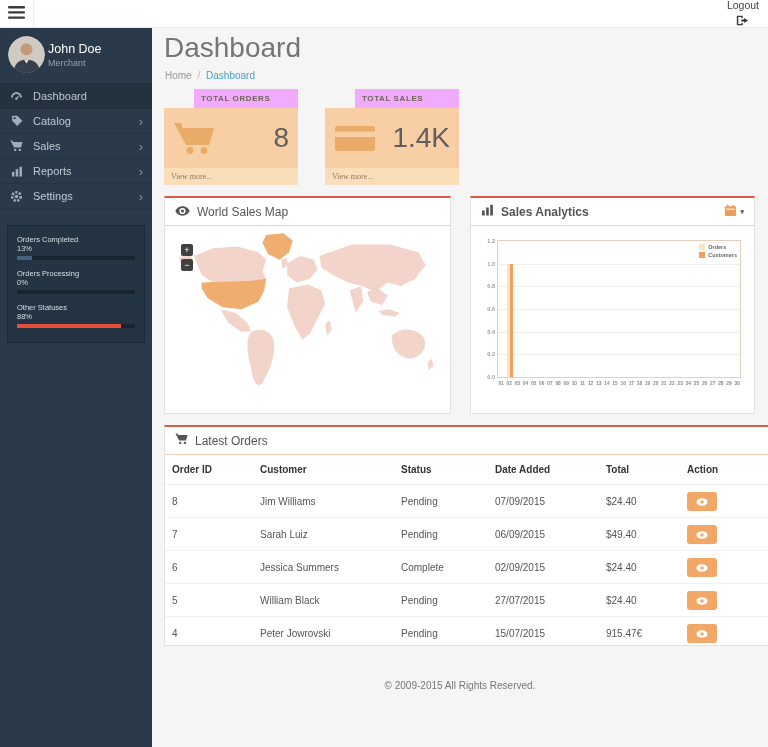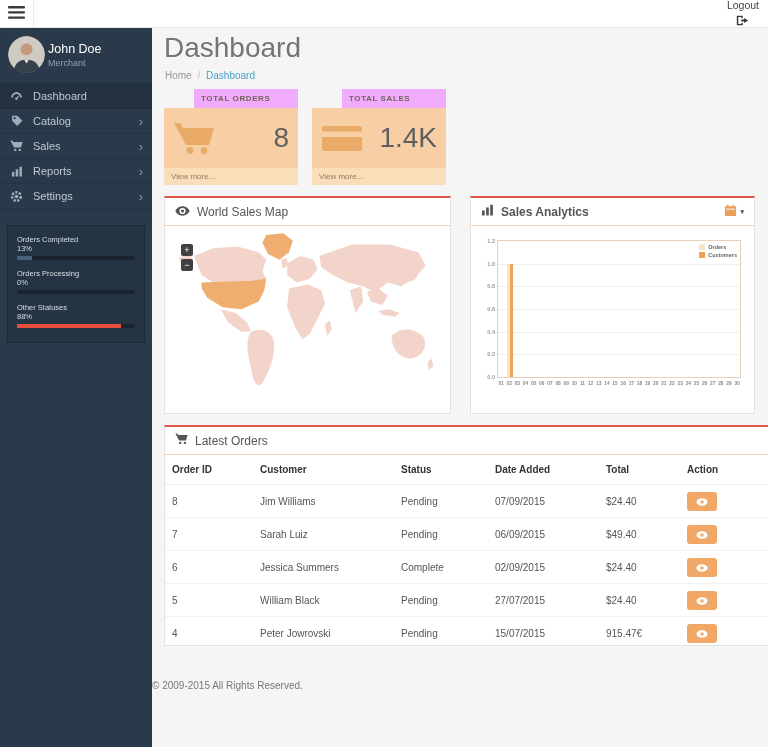--- a/index.html
+++ b/index.html
@@ -35,29 +35,29 @@
   
   .main { position:absolute; top:28px; left:152px; width:616px; height:719px; background:#f5f5f5; }
   .page-title { position:absolute; left:12px; top:4px; font-size:28px; color:#757575; font-weight:400; }
   .breadcrumb { position:absolute; left:13px; top:42px; font-size:10px; }
   .bc-home { color:#999; cursor:pointer; }
   .bc-sep { color:#bbb; margin:0 3px; }
   .bc-current { color:#4aa0c6; cursor:pointer; }
 
   
   .tile { position:absolute; top:61px; width:134px; height:96px; }
-  .tile-orders { left:12px; } .tile-sales { left:160px; }
+  .tile-orders { left:12px; } .tile-sales { left:173px; }
   .tile-header { height:19px; background:#f0abfc; font-size:8px; font-weight:bold; color:#72655a;
                  letter-spacing:.6px; padding:0 7px; display:flex; align-items:center;margin-left:30px; }
   .tile-body { height:60px; background:#f8cea5; display:flex; align-items:center;
                justify-content:space-between; padding:0 9px; }
   .tile-value { font-size:28px; color:#5f5f5f; }
   .tile-icon { display:flex; }
   .tile-footer { height:17px; background:#fadeb9; font-size:8px; color:#8d7c62;
-                 display:flex; align-items:center; padding:0 7px; cursor:pointer; }
+                 display:flex; align-items:center; padding:0 7px; cursor:pointer;font-family:Liberation Serif, serif; }
 
   
   .panel { position:absolute; background:#fff; border:1px solid #e2e2e2; border-top:2px solid #dc5946; }
   .panel-map { left:12px; top:168px; width:287px; height:218px; }
   .panel-analytics { left:318px; top:168px; width:285px; height:218px;font-weight:bold; }
   .panel-orders { left:12px; top:397px; width:709px; height:221px; overflow:hidden; }
   .panel-header { height:28px; display:flex; align-items:center; gap:7px; padding:0 10px;
                   font-size:12px; color:#555; border-bottom:1px solid #f2d0b6; }
   .panel-title { color:#555; }
   .panel-body { position:relative; height:calc(100% - 31px); }
@@ -89,21 +89,21 @@
   .orders-table th:first-child, .orders-table td:first-child { padding-left:7px; }
   .orders-table th:nth-child(1){width:89px;} .orders-table th:nth-child(2){width:141px;}
   .orders-table th:nth-child(3){width:94px;} .orders-table th:nth-child(4){width:111px;}
   .orders-table th:nth-child(5){width:81px;}
   .orders-table td { font-size:10px; color:#555; padding:0 6px; height:33px;
                      border-bottom:1px solid #f1f1f1; }
   .orders-table tr:last-child td { border-bottom:none; }
   .eye-btn { width:30px; height:19px; background:#f1a766; border:none; border-radius:3px;
              display:flex; align-items:center; justify-content:center; cursor:pointer; padding:0; }
 
-  .copyright { position:absolute; top:652px; left:0; width:100%; 
+  .copyright { position:absolute; top:652px; left:0; width:100%; text-align:center;
                font-size:10px; color:#777; }
 </style>
 </head>
 <body>
 
 <div class="screen">
 
   <div class="topbar">
     <div class="menu-toggle">
       <span>

